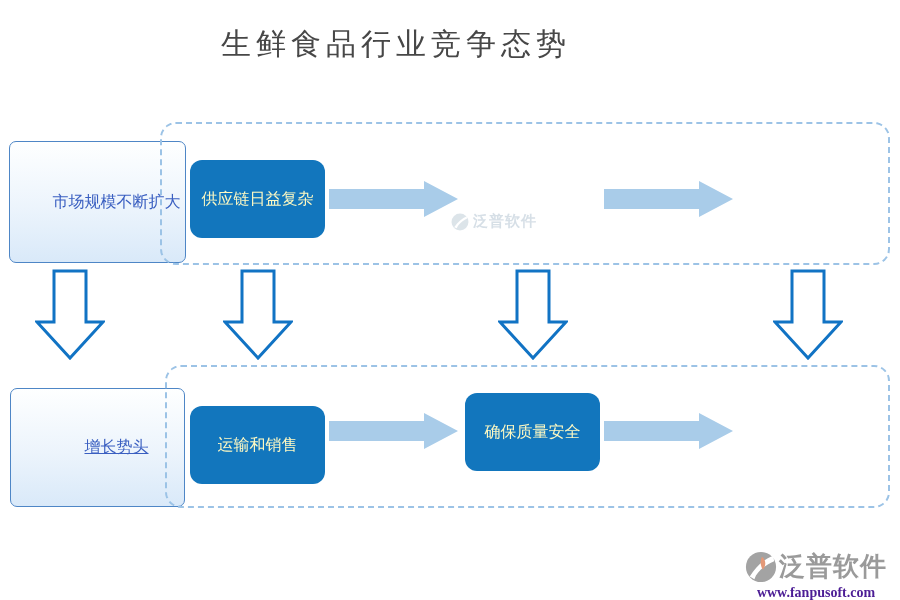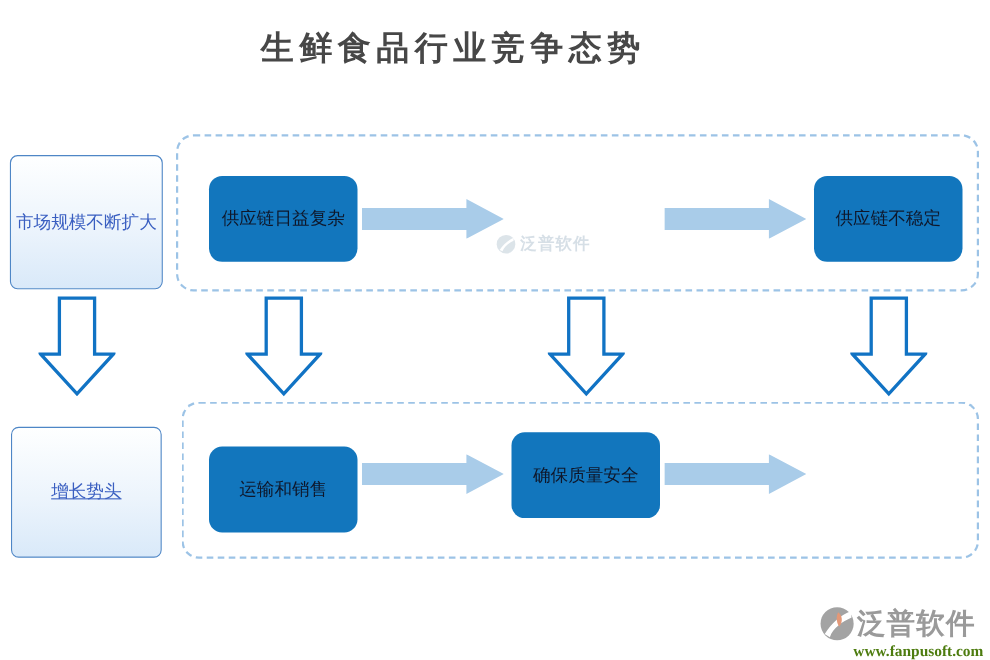--- a/index.html
+++ b/index.html
@@ -1,59 +1,59 @@
 <!DOCTYPE html>
 <html><head>
 <meta charset="utf-8">
 <style>
   html,body{margin:0;padding:0;background:#ffffff;}
   .page{
     position:relative;width:900px;height:600px;background:#ffffff;overflow:hidden;
     font-family:"Liberation Sans","DejaVu Sans",sans-serif;
   }
   .title{
-    position:absolute;left:112px;top:24px;width:600px;margin:0;
+    position:absolute;left:96px;top:24px;width:600px;margin:0;
     text-align:center;font-family:"Liberation Serif","DejaVu Serif",serif;
-    font-size:30px;font-weight:700;letter-spacing:5px;color:#474747;
+    font-size:30px;font-weight:400;letter-spacing:5px;color:#474747;
   }
   .dashed{
     position:absolute;border:2px dashed #9CC3E6;border-radius:16px;background:transparent;
   }
   .d1{left:160px;top:122px;width:726px;height:139px;}
   .d2{left:165px;top:365px;width:721px;height:139px;}
   .lightbox{
     position:absolute;display:flex;align-items:center;justify-content:center;
     border:1px solid #4E86C6;border-radius:7px;
     background:linear-gradient(180deg,#feffff 0%,#ecf4fc 55%,#d9e9f9 100%);
-    color:#3A5FC1;font-size:16px;white-space:nowrap;
+    color:#3A5FC1;font-size:16px;white-space:nowrap;padding-left:38px;
   }
   .lb-a{left:9px;top:141px;width:137px;height:120px;}
   .lb-b{left:10px;top:388px;width:135px;height:117px;text-decoration:underline;}
   .bluebox{
     position:absolute;display:flex;align-items:center;justify-content:center;
     width:135px;height:78px;border-radius:12px;background:#1276BD;
-    color:#0f172a;font-size:16px;white-space:nowrap;
+    color:#fef9c3;font-size:16px;white-space:nowrap;
   }
   .b1{left:190px;top:160px;} .b2{left:465px;top:160px;} .b3{left:740px;top:160px;}
   .b4{left:190px;top:406px;} .b5{left:465px;top:393px;align-items:center;} .b6{left:740px;top:393px;}
   .harrow{position:absolute;width:129px;height:36px;}
   .ha1{left:329px;top:181px;} .ha2{left:604px;top:181px;}
   .ha3{left:329px;top:413px;} .ha4{left:604px;top:413px;}
   .darrow{position:absolute;width:70px;height:92px;top:269px;}
   .da1{left:35px;} .da2{left:223px;} .da3{left:498px;} .da4{left:773px;}
   .watermark{
     position:absolute;left:451px;top:212px;display:flex;align-items:center;gap:4px;
     opacity:0.42;pointer-events:none;
   }
   .watermark .wm-text{color:#9fb4c6;font-size:15px;font-weight:bold;letter-spacing:1px;}
   .footer{position:absolute;left:738px;top:549px;width:156px;}
   .footer-row{display:flex;align-items:center;gap:2px;justify-content:center;}
   .brand{color:#9A9A9A;font-size:26px;font-weight:600;letter-spacing:1px;
          font-family:"Liberation Serif","DejaVu Serif",serif;}
-  .url{margin-top:1px;text-align:right;color:#4d7c0f;font-size:14px;font-weight:bold;
+  .url{margin-top:1px;text-align:center;color:#4c1d95;font-size:14px;font-weight:bold;
        font-family:"Liberation Serif","DejaVu Serif",serif;}
 </style>
 </head>
 <body>
 
 <div class="page">
 
   <h1 class="title">生鲜食品行业竞争态势</h1>
 
   <div class="lightbox lb-a">
@@ -64,23 +64,20 @@
 
   <div class="bluebox b1">
     <span>供应链日益复杂</span>
   </div>
   <svg class="harrow ha1" viewBox="0 0 129 36">
     <polygon points="0,8 95,8 95,0 129,18 95,36 95,28 0,28" fill="#A9CCE9"></polygon>
   </svg>
   <svg class="harrow ha2" viewBox="0 0 129 36">
     <polygon points="0,8 95,8 95,0 129,18 95,36 95,28 0,28" fill="#A9CCE9"></polygon>
   </svg>
-  <div class="bluebox b3">
-    <span>供应链不稳定</span>
-  </div>
 
   <svg class="darrow da1" viewBox="0 0 70 92">
     <polygon points="19,2 51,2 51,53 68,53 35,89 2,53 19,53" fill="#ffffff" stroke="#1173C4" stroke-width="3"></polygon>
   </svg>
   <svg class="darrow da2" viewBox="0 0 70 92">
     <polygon points="19,2 51,2 51,53 68,53 35,89 2,53 19,53" fill="#ffffff" stroke="#1173C4" stroke-width="3"></polygon>
   </svg>
   <svg class="darrow da3" viewBox="0 0 70 92">
     <polygon points="19,2 51,2 51,53 68,53 35,89 2,53 19,53" fill="#ffffff" stroke="#1173C4" stroke-width="3"></polygon>
   </svg>

